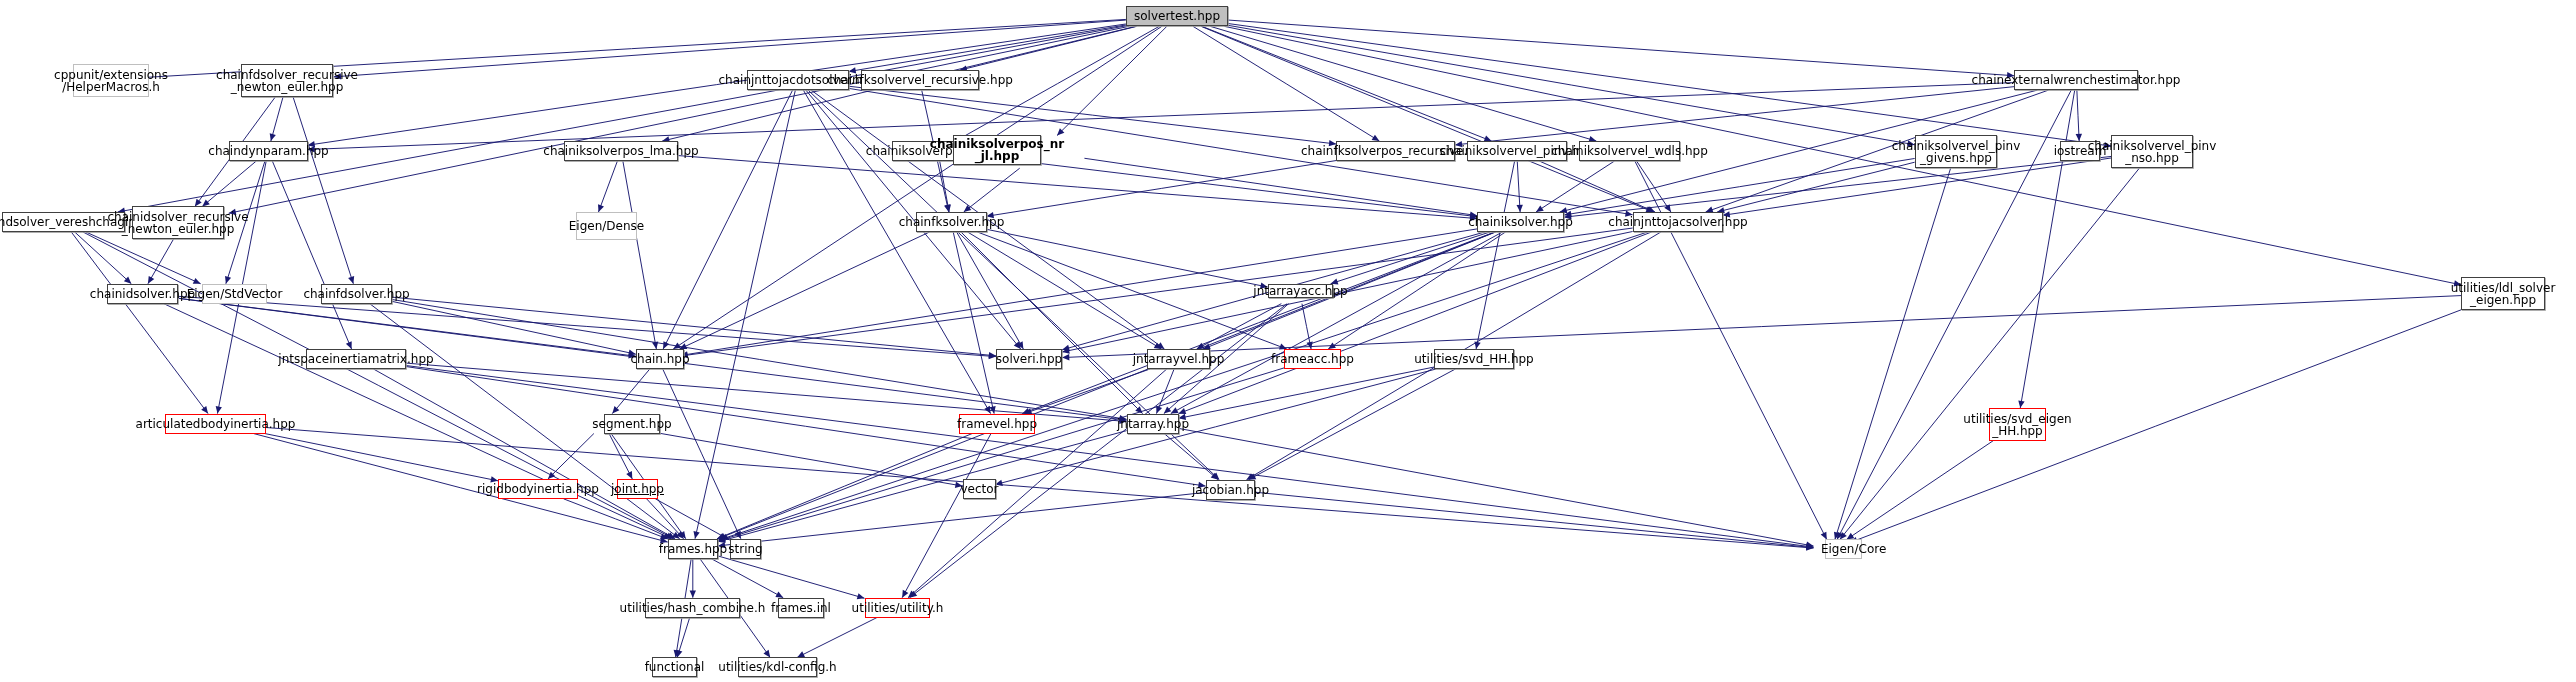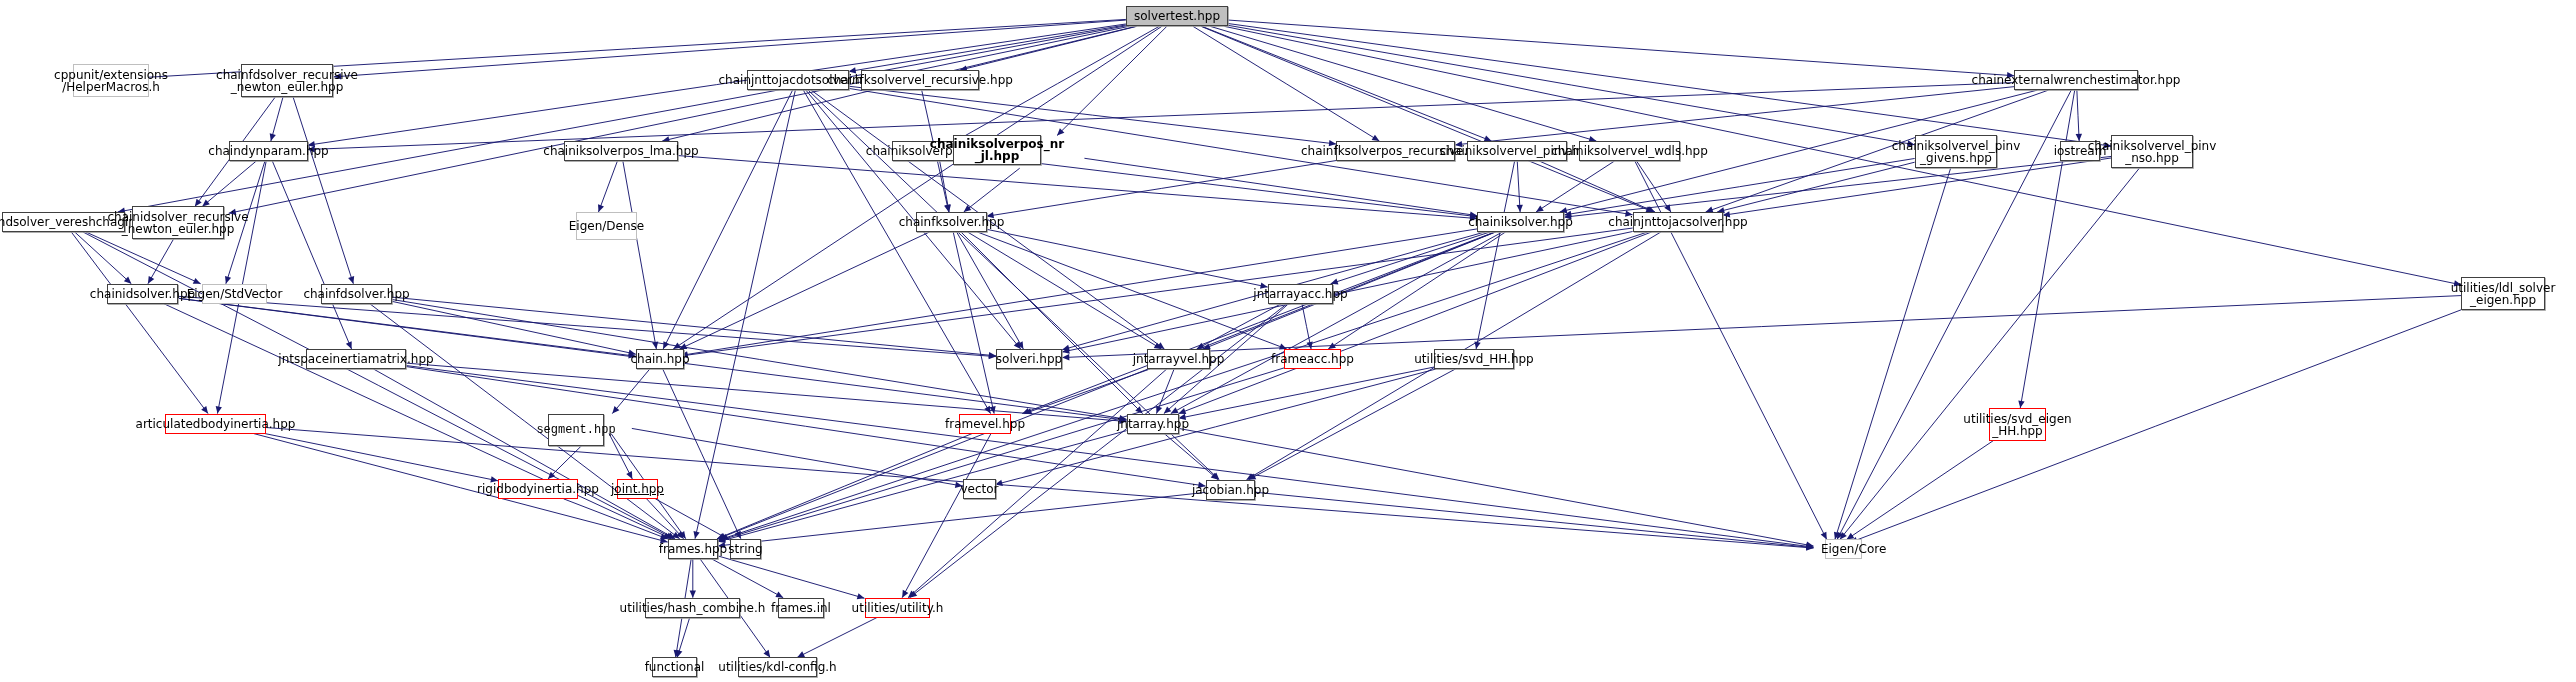--- a/index.html
+++ b/index.html
@@ -327,32 +327,32 @@
       <div class="node normal" style="left: 2.4px; top: 212px; width: 123px; height: 20px;">chainhdsolver_vereshchagin.hpp</div>
       <div class="node normal" style="left: 132px; top: 206px; width: 92px; height: 33px;">chainidsolver_recursive
 _newton_euler.hpp</div>
       <div class="node external" style="left: 564px; top: 212px; width: 61px; height: 28px;">Eigen/Dense</div>
       <div class="node normal" style="left: 916px; top: 212px; width: 71px; height: 20px;">chainfksolver.hpp</div>
       <div class="node normal" style="left: 1477px; top: 212px; width: 87px; height: 20px;">chainiksolver.hpp</div>
       <div class="node normal" style="left: 1633px; top: 212px; width: 90px; height: 20px;">chainjnttojacsolver.hpp</div>
       <div class="node normal" style="left: 107px; top: 284px; width: 71px; height: 20px;">chainidsolver.hpp</div>
       <div class="node external" style="left: 190px; top: 284px; width: 65px; height: 20px;">Eigen/StdVector</div>
       <div class="node normal" style="left: 321px; top: 284px; width: 71px; height: 20px;">chainfdsolver.hpp</div>
-      <div class="node normal" style="left: 1268px; top: 284px; width: 65px; height: 20px;">jntarrayacc.hpp</div>
+      <div class="node normal" style="left: 1268px; top: 284px; width: 65px; height: 14px;">jntarrayacc.hpp</div>
       <div class="node normal" style="left: 2461px; top: 277px; width: 84px; height: 33px;">utilities/ldl_solver
 _eigen.hpp</div>
       <div class="node normal" style="left: 636px; top: 349px; width: 48px; height: 20px;">chain.hpp</div>
       <div class="node normal" style="left: 996px; top: 349px; width: 66px; height: 20px;">solveri.hpp</div>
       <div class="node normal" style="left: 306px; top: 349px; width: 100px; height: 20px;">jntspaceinertiamatrix.hpp</div>
       <div class="node normal" style="left: 1147px; top: 349px; width: 63px; height: 20px;">jntarrayvel.hpp</div>
       <div class="node incomplete" style="left: 1284px; top: 349px; width: 57px; height: 20px;">frameacc.hpp</div>
       <div class="node normal" style="left: 1434px; top: 349px; width: 80px; height: 20px;">utilities/svd_HH.hpp</div>
-      <div class="node normal" style="left: 548px; top: 414px; width: 56px; height: 32px; font-family: Liberation Mono, monospace;">segment.hpp</div>
+      <div class="node normal" style="left: 604px; top: 414px; width: 56px; height: 20px;">segment.hpp</div>
       <div class="node incomplete" style="left: 165px; top: 414px; width: 101px; height: 20px;">articulatedbodyinertia.hpp</div>
-      <div class="node incomplete" style="left: 959px; top: 414px; width: 52px; height: 20px;">framevel.hpp</div>
+      <div class="node incomplete" style="left: 959px; top: 414px; width: 76px; height: 20px;">framevel.hpp</div>
       <div class="node normal" style="left: 1127px; top: 414px; width: 52px; height: 20px;">jntarray.hpp</div>
       <div class="node incomplete" style="left: 1989px; top: 408px; width: 57px; height: 33px;">utilities/svd_eigen
 _HH.hpp</div>
       <div class="node incomplete" style="left: 498px; top: 479px; width: 80px; height: 20px;">rigidbodyinertia.hpp</div>
       <div class="node incomplete" style="left: 617px; top: 479px; width: 41px; height: 20px; text-decoration: underline;">joint.hpp</div>
       <div class="node normal" style="left: 963px; top: 479px; width: 33px; height: 20px;">vector</div>
       <div class="node normal" style="left: 1206px; top: 480px; width: 49px; height: 20px;">jacobian.hpp</div>
       <div class="node normal" style="left: 668px; top: 539px; width: 50px; height: 20px;">frames.hpp</div>
       <div class="node normal" style="left: 730px; top: 539px; width: 31px; height: 20px;">string</div>
       <div class="node external" style="left: 1813px; top: 539px; width: 37px; height: 20px; padding-left: 25px;">Eigen/Core</div>

